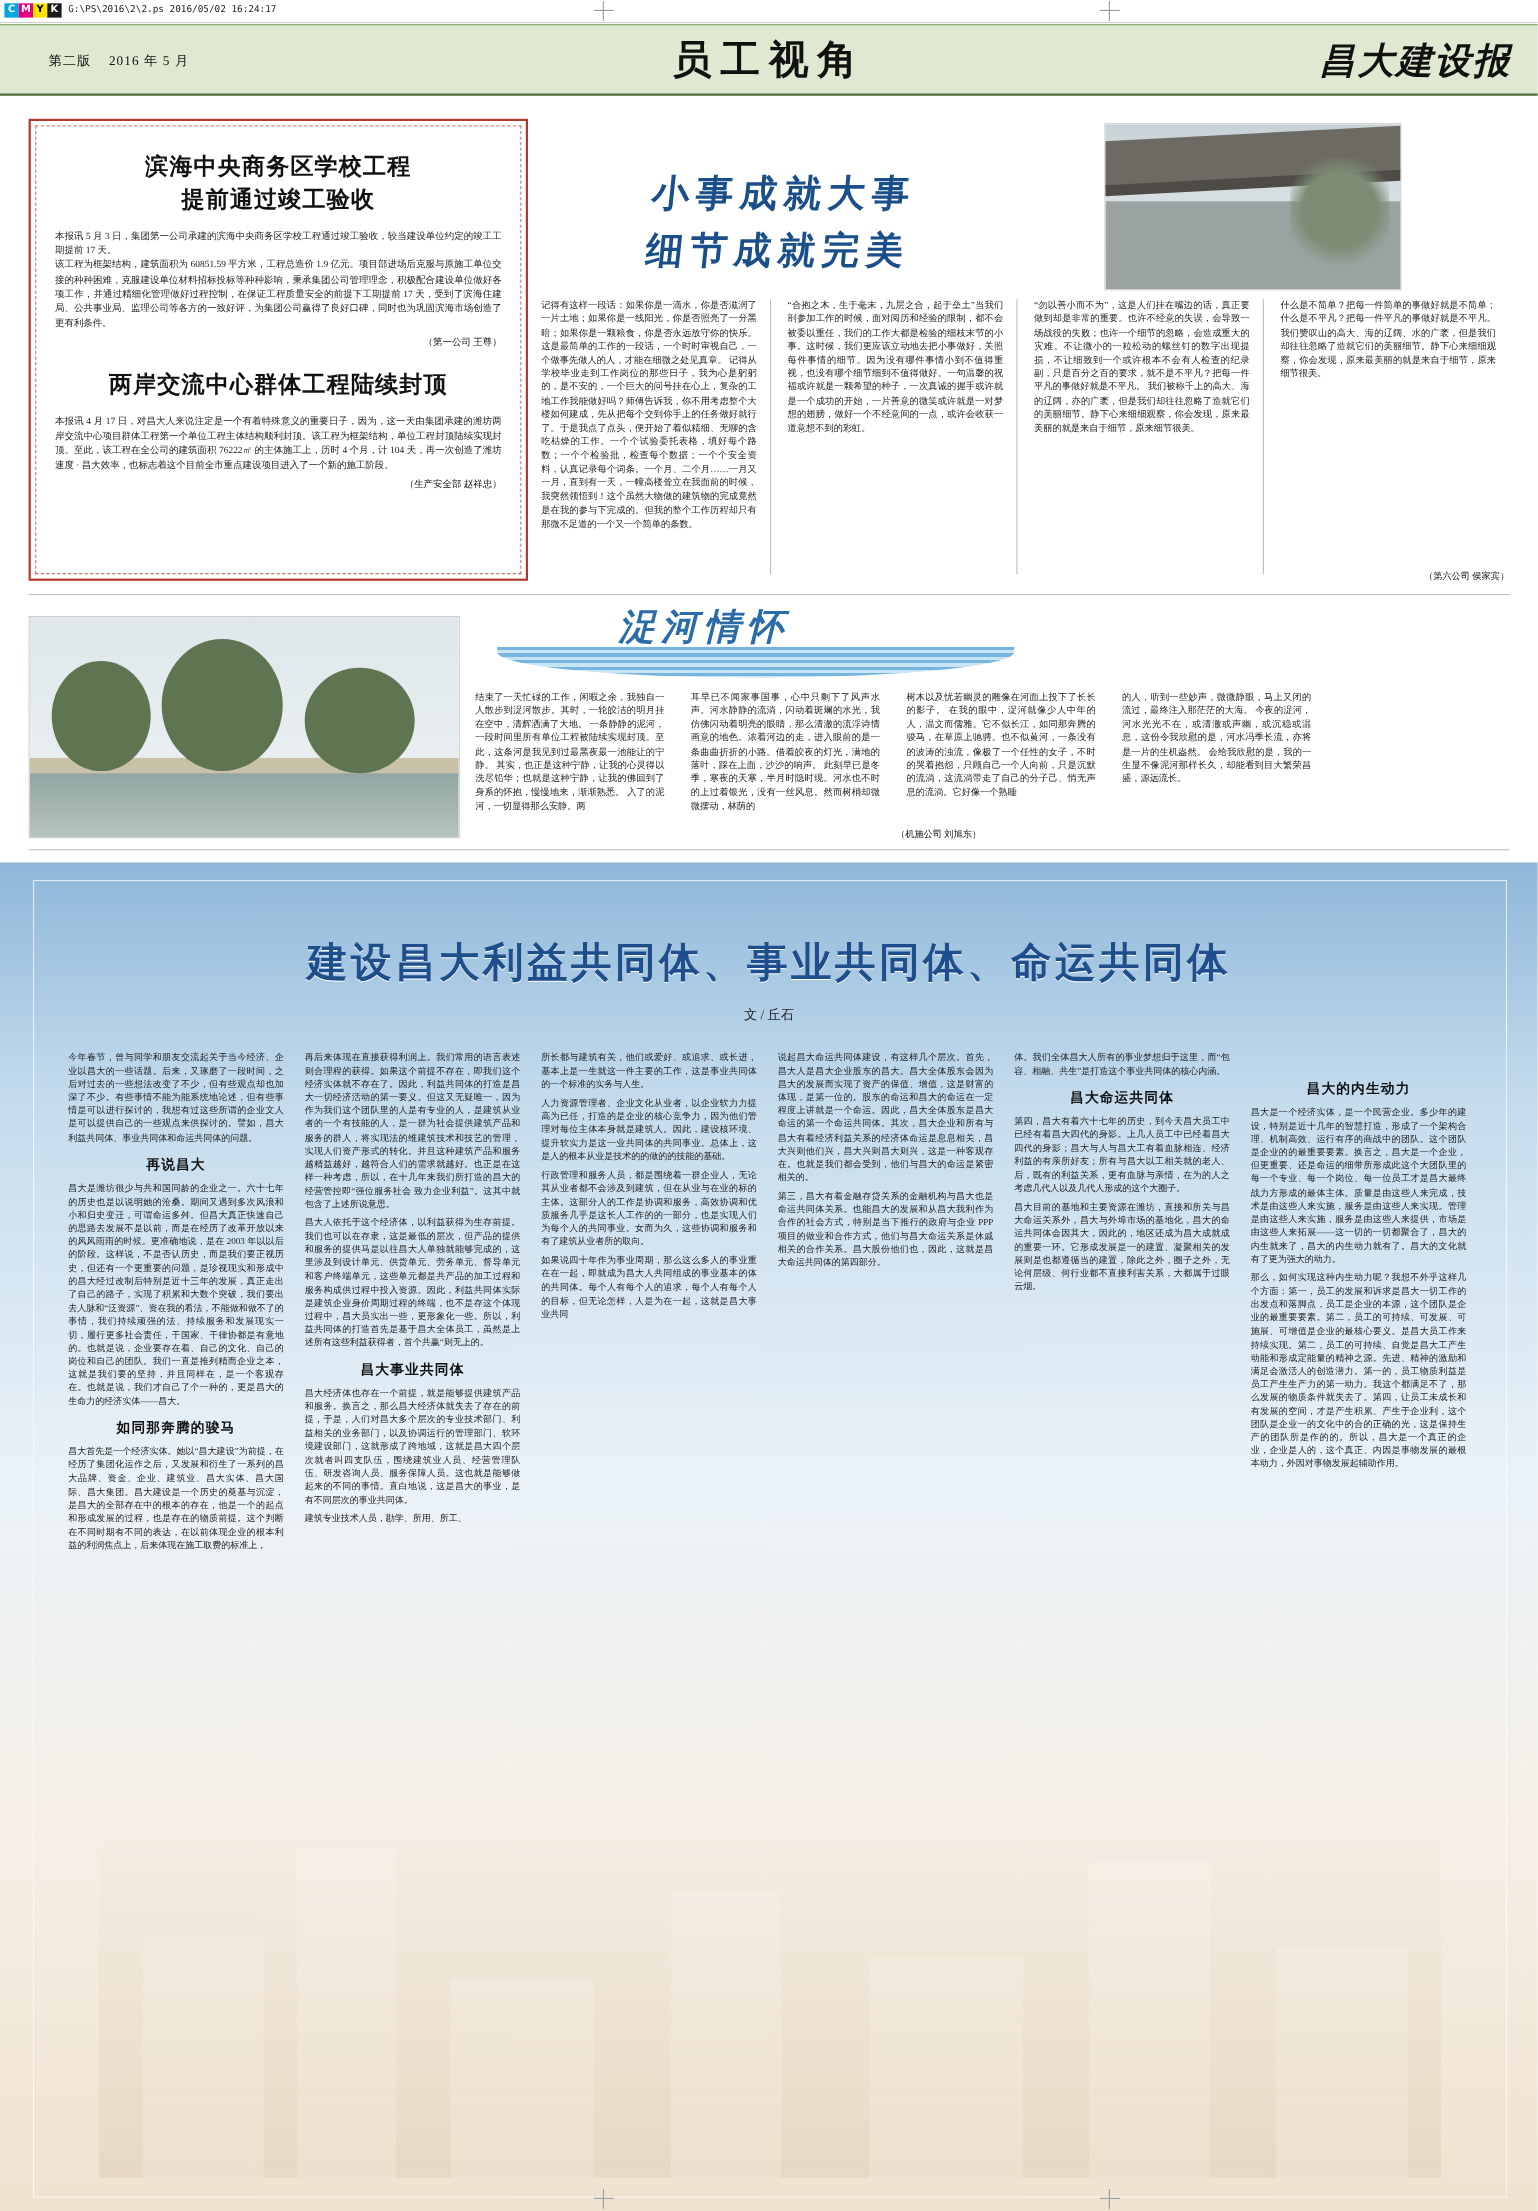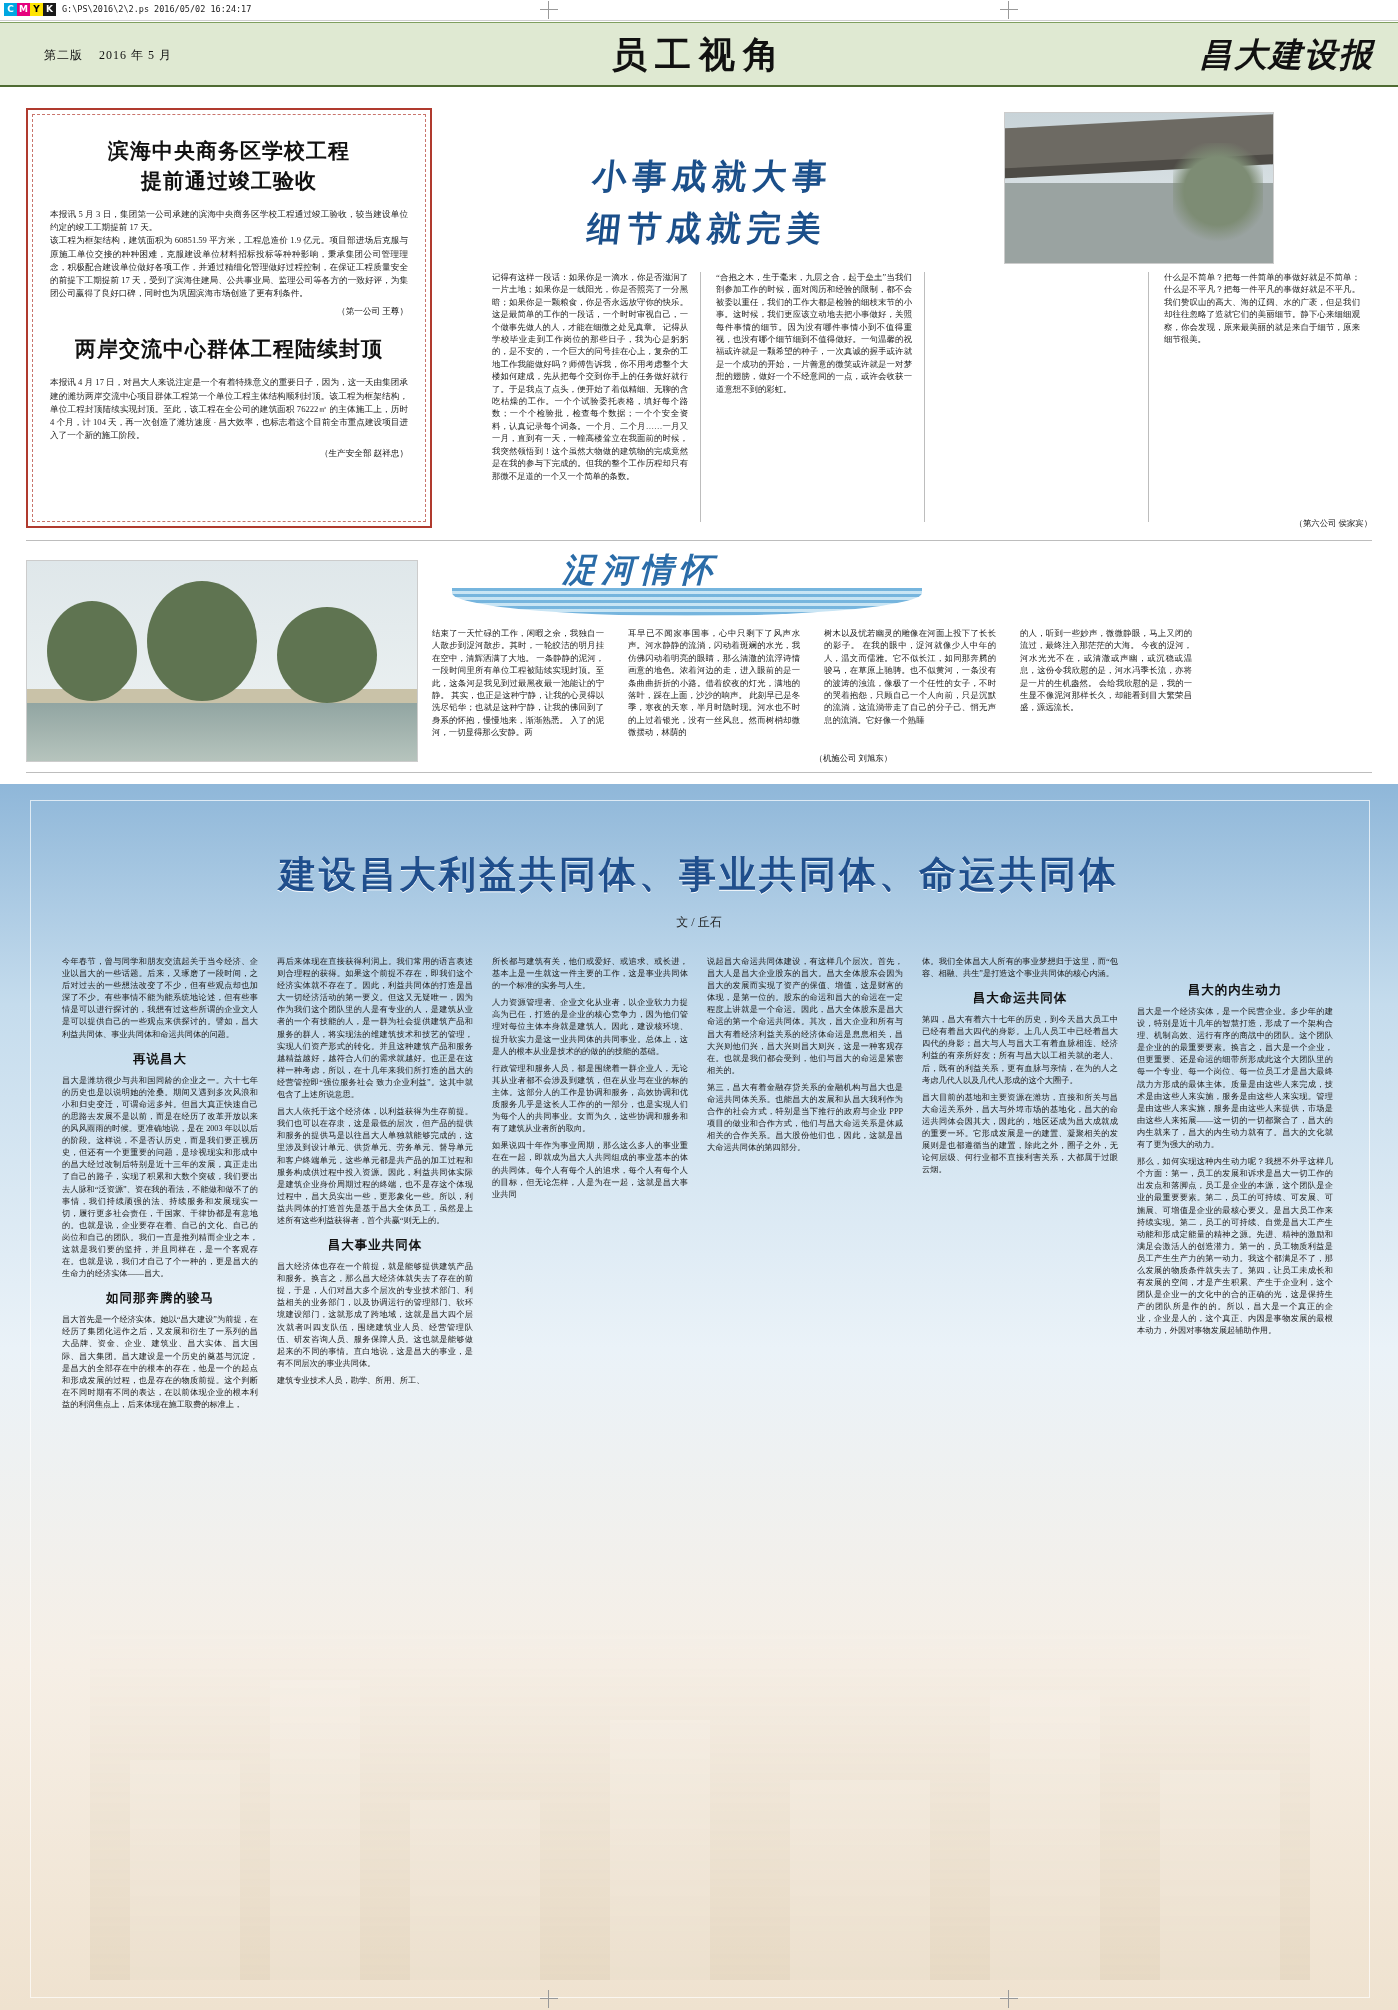--- a/index.html
+++ b/index.html
@@ -33,21 +33,21 @@
     font-size:36px;font-weight:bold;letter-spacing:8px;font-family:"DejaVu Serif",serif;color:#111;}
   .mast-logo{position:absolute;right:24px;top:10px;font-size:33px;font-weight:bold;letter-spacing:2px;
     font-family:"DejaVu Serif",serif;color:#111;font-style:italic;}
 
   
   .col-text{font-size:8.4px;line-height:12.4px;text-align:justify;color:#1a1a1a;}
   .vline{position:absolute;width:1px;background:#bdbdbd;}
   .hline{position:absolute;height:1px;background:#bdbdbd;}
 
   
-  .newsbox{position:absolute;left:26px;top:108px;width:406px;height:420px;
+  .newsbox{position:absolute;left:26px;top:108px;width:454px;height:420px;
     border:2px solid #b03a2e;padding:0;box-sizing:border-box;background:#fff;}
   .newsbox:after{content:"";position:absolute;left:4px;top:4px;right:4px;bottom:4px;border:1px dashed #c9756c;pointer-events:none;}
   .news-h1{margin:26px 26px 0 26px;text-align:center;font-size:21px;font-weight:bold;line-height:30px;letter-spacing:1px;font-family:"DejaVu Serif",serif;}
   .news-body{margin:12px 22px 0 22px;font-size:8.6px;line-height:13.2px;text-align:justify;text-indent:0;}
   .news-sign{margin:6px 22px 0 0;text-align:right;font-size:8.6px;}
   .news-h2{margin:16px 26px 0 26px;text-align:center;font-size:21px;font-weight:bold;line-height:30px;letter-spacing:1px;font-family:"DejaVu Serif",serif;}
 
   
   .art1-title{position:absolute;left:590px;top:150px;width:420px;font-size:34px;font-weight:bold;
     color:#1b4f8a;letter-spacing:6px;line-height:52px;font-family:"DejaVu Serif",serif;transform:skewX(-6deg);}
@@ -136,20 +136,22 @@
   <div class="ph-wall"></div>
   <div class="ph-roof"></div>
   <div class="ph-roof2"></div>
   <div class="ph-tree"></div>
 </div>
 
 <div class="art1-cols">
   <div class="art1-col col-text" style="left:0px;">记得有这样一段话：如果你是一滴水，你是否滋润了一片土地；如果你是一线阳光，你是否照亮了一分黑暗；如果你是一颗粮食，你是否永远放守你的快乐。这是最简单的工作的一段话，一个时时审视自己，一个做事先做人的人，才能在细微之处见真章。
 记得从学校毕业走到工作岗位的那些日子，我为心是躬躬的，是不安的，一个巨大的问号挂在心上，复杂的工地工作我能做好吗？师傅告诉我，你不用考虑整个大楼如何建成，先从把每个交到你手上的任务做好就行了。于是我点了点头，便开始了着似精细、无聊的含吃枯燥的工作。一个个试验委托表格，填好每个路数；一个个检验批，检查每个数据；一个个安全资料，认真记录每个词条。一个月、二个月……一月又一月，直到有一天，一幢高楼耸立在我面前的时候，我突然领悟到！这个虽然大物做的建筑物的完成竟然是在我的参与下完成的。但我的整个工作历程却只有那微不足道的一个又一个简单的条数。</div>
   <div class="art1-col col-text" style="left:224px;">“合抱之木，生于毫末，九层之合，起于垒土”当我们剖参加工作的时候，面对阅历和经验的限制，都不会被委以重任，我们的工作大都是检验的细枝末节的小事。这时候，我们更应该立动地去把小事做好，关照每件事情的细节。因为没有哪件事情小到不值得重视，也没有哪个细节细到不值得做好。一句温馨的祝福或许就是一颗希望的种子，一次真诚的握手或许就是一个成功的开始，一片善意的微笑或许就是一对梦想的翅膀，做好一个不经意间的一点，或许会收获一道意想不到的彩虹。</div>
+  <div class="art1-col col-text" style="left:448px;">“勿以善小而不为”，这是人们挂在嘴边的话，真正要做到却是非常的重要。也许不经意的失误，会导致一场战役的失败；也许一个细节的忽略，会造成重大的灾难。不让微小的一粒松动的螺丝钉的数字出现提损，不让细致到一个或许根本不会有人检查的纪录副，只是百分之百的要求，就不是不平凡？把每一件平凡的事做好就是不平凡。
+我们被称千上的高大、海的辽阔，亦的广袤，但是我们却往往忽略了造就它们的美丽细节。静下心来细细观察，你会发现，原来最美丽的就是来自于细节，原来细节很美。</div>
   <div class="art1-col col-text" style="left:672px;">什么是不简单？把每一件简单的事做好就是不简单；
 什么是不平凡？把每一件平凡的事做好就是不平凡。
 我们赞叹山的高大、海的辽阔、水的广袤，但是我们却往往忽略了造就它们的美丽细节。静下心来细细观察，你会发现，原来最美丽的就是来自于细节，原来细节很美。</div>
   <div class="art1-sign">（第六公司  侯家宾）</div>
 </div>
 
 <div class="vline" style="left:700px;top:272px;height:250px;"></div>
 <div class="vline" style="left:924px;top:272px;height:250px;"></div>
 <div class="vline" style="left:1148px;top:272px;height:250px;"></div>
 <div class="hline" style="left:26px;top:540px;width:1346px;"></div>

